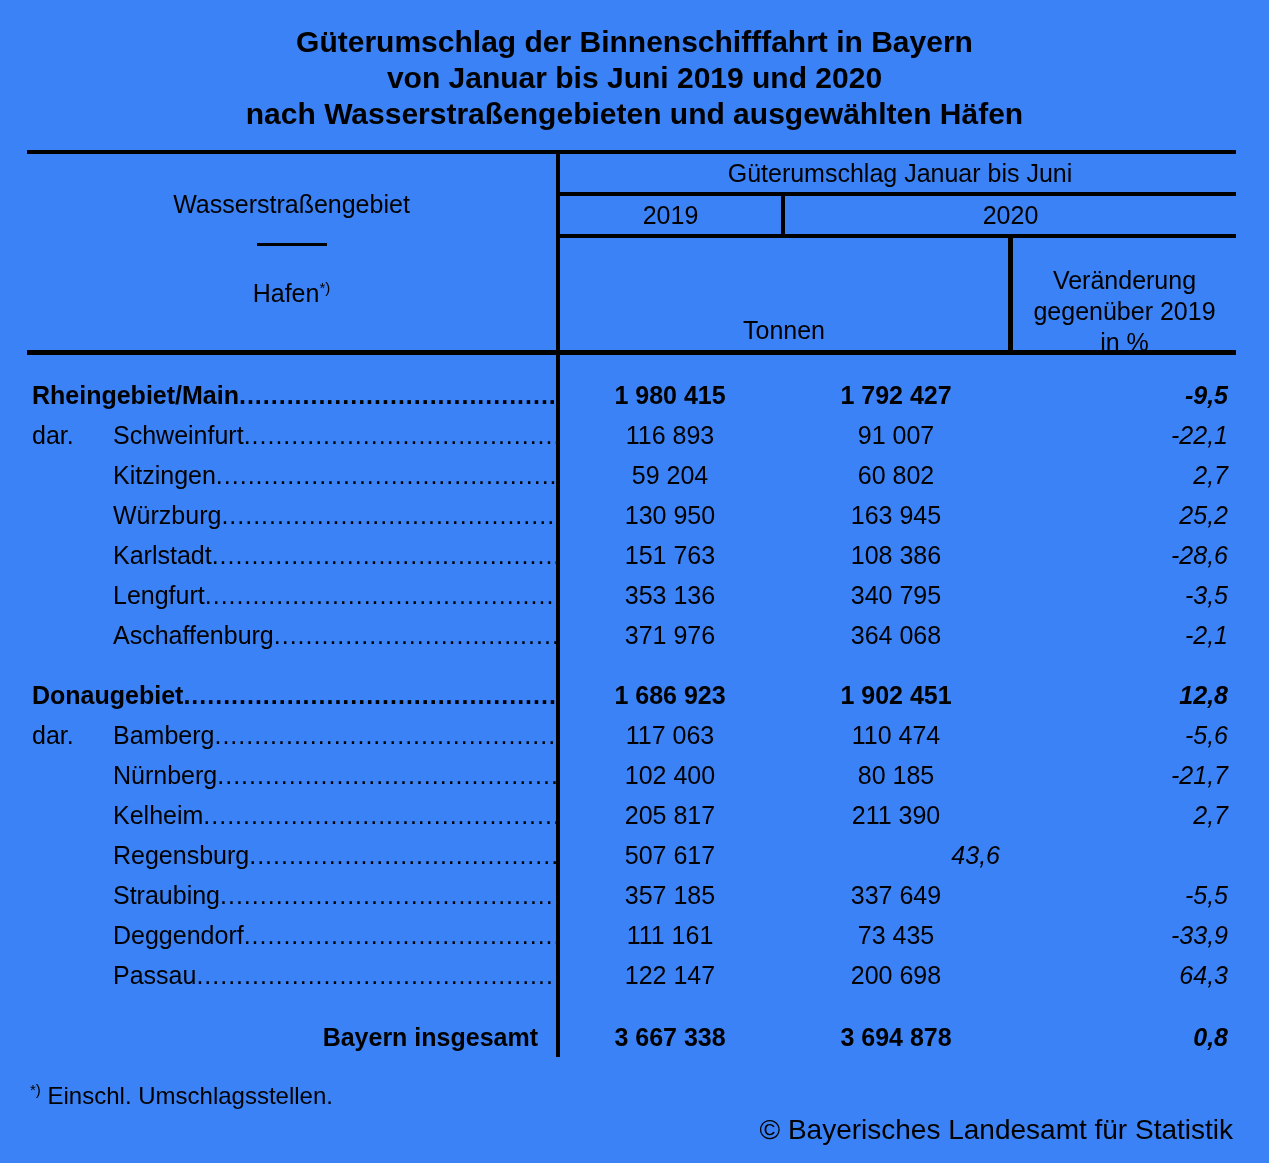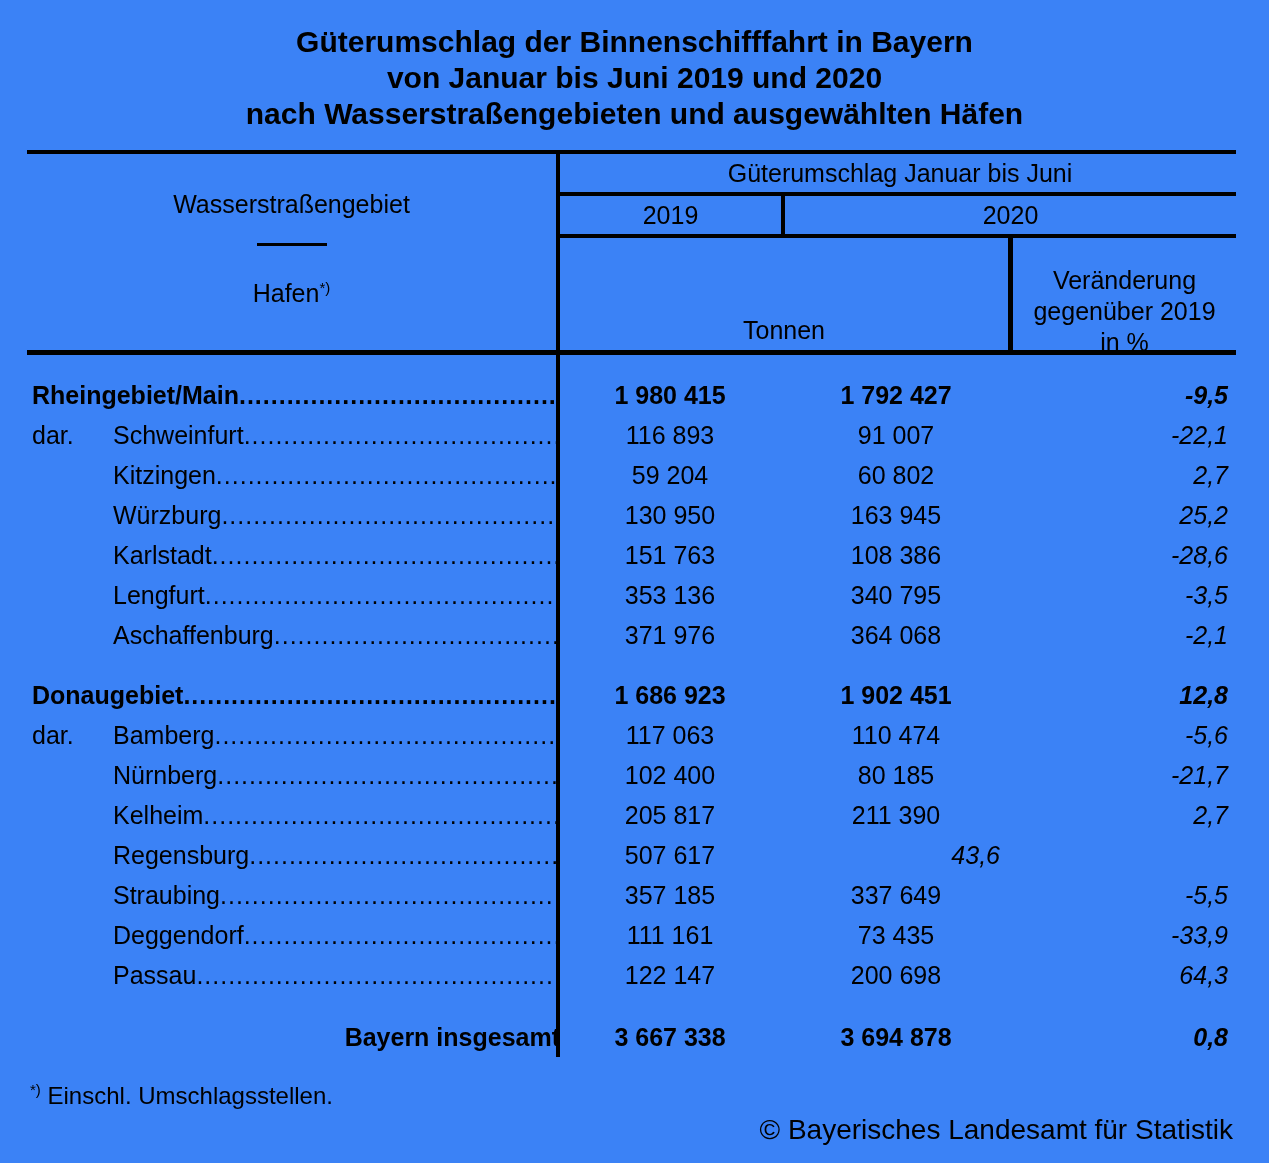--- a/index.html
+++ b/index.html
@@ -41,21 +41,21 @@
   .c-label { width:533px; box-sizing:border-box; padding-left:86px; 
              display:flex; align-items:baseline; position:relative; overflow:hidden; }
   .row.group .c-label { padding-left:5px; }
   .prefix { position:absolute; left:5px; font-weight:400; }
   .dots { flex:1 1 auto; min-width:0; overflow:hidden; white-space:nowrap; letter-spacing:1px; }
   .dots::after { content:" ..........................................................................................................."; }
   .c-num { box-sizing:border-box; text-align:center; }
   .c-2019 { width:225px; padding-right:5px; }
   .c-2020 { width:228px; padding-right:6px; }
   .c-chg  { width:223px; box-sizing:border-box; text-align:right; padding-right:8px; font-style:italic; }
-  .row.total .c-label { display:block; text-align:right; }
+  .row.total .c-label { display:block; text-align:right; padding-right:22px; }
   
   .footnote  { position:absolute; left:30px;  top:1082px; font-size:24px; }
   .copyright { position:absolute; right:36px; top:1114px; font-size:28px; }
 </style>
 </head>
 <body>
 
 <div class="page">
 
   <div class="title">

